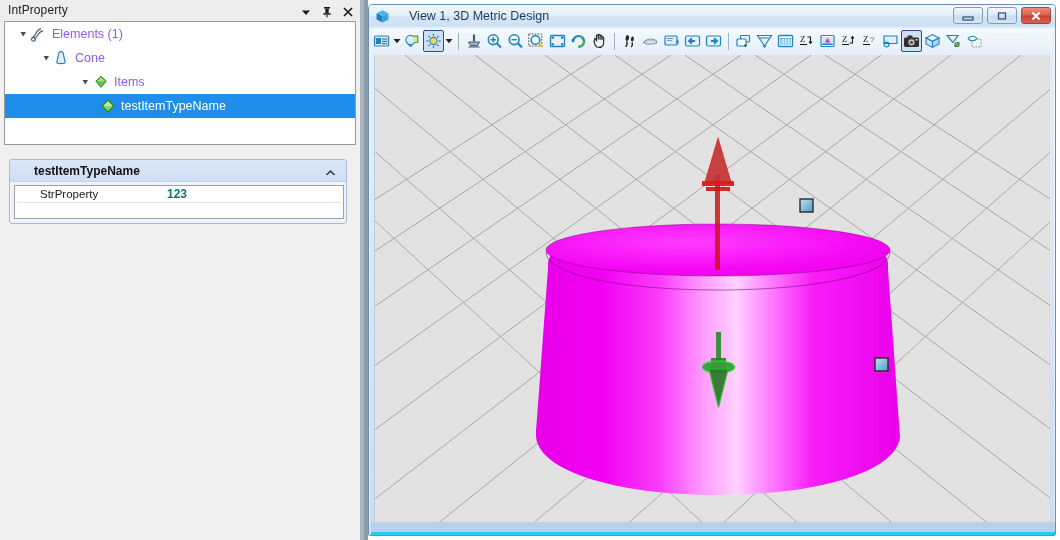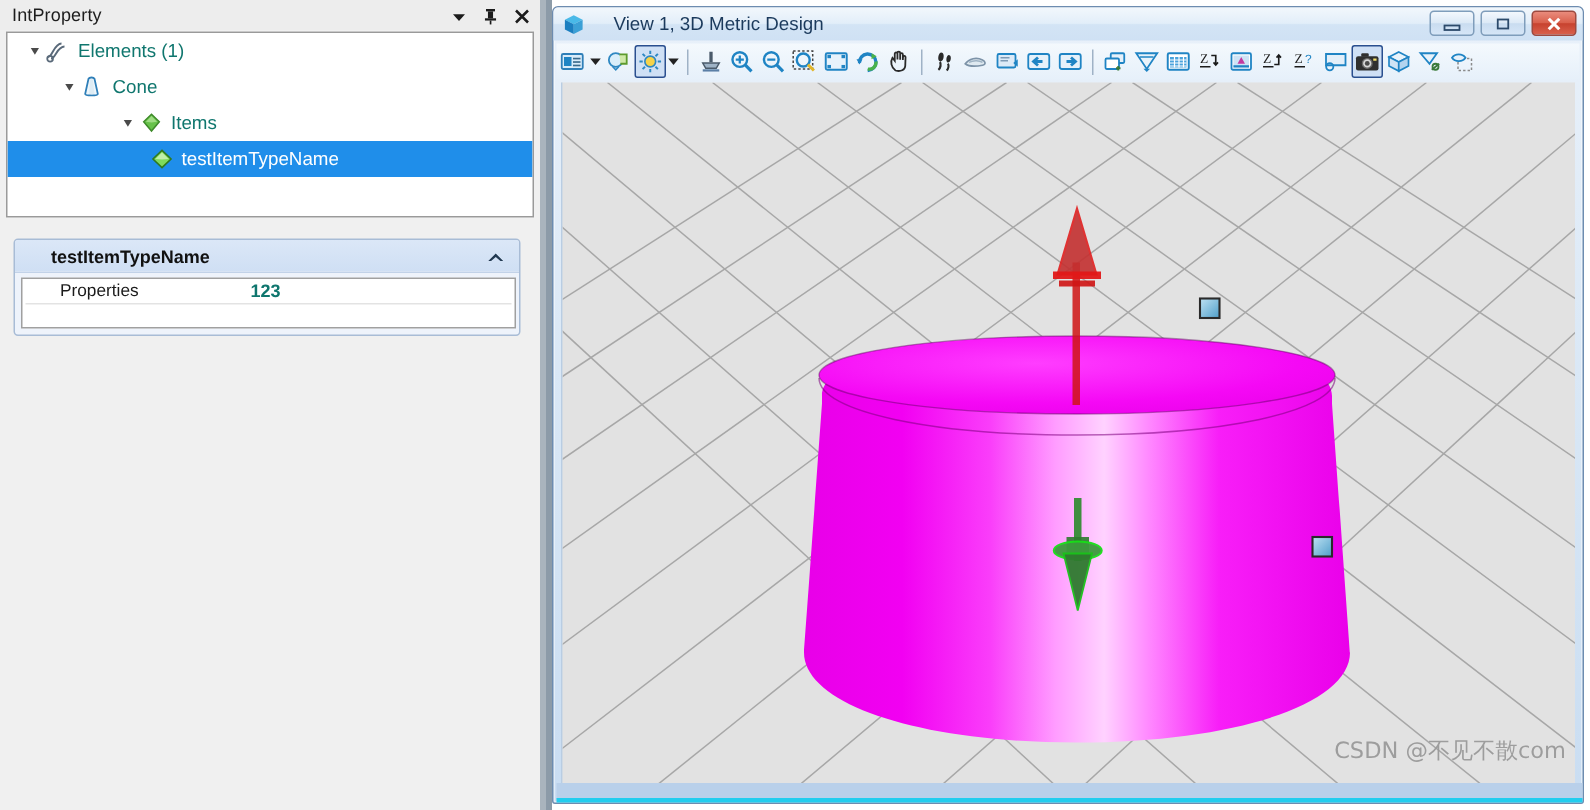--- a/index.html
+++ b/index.html
@@ -30,21 +30,21 @@
   .ti { width:12px; height:12px; display:block; cursor:pointer; }
 
   
   #tree-box {
     position:absolute; left:4px; top:21px; width:352px; height:124px;
     background:#ffffff; border:1px solid #9a9a9a;
     overflow:hidden;
   }
   .tree-row {
     position:relative; height:24px; display:flex; align-items:center;
-    font-size:12.5px; color:#0f766e; white-space:nowrap;
+    font-size:12.5px; color:#8b5cf6; white-space:nowrap;
   }
   .tw { display:inline-block; width:13px; height:13px; flex:0 0 13px; }
   .tw svg { display:block; }
   .tico { display:inline-block; width:18px; height:16px; flex:0 0 18px; margin-right:4px; }
   .tlabel { line-height:1; }
   #row-selected {
     background:#1f8eea; color:#ffffff;
   }
 
   
@@ -257,21 +257,21 @@
       <div id="prop-card-header">
         <span id="prop-card-title">testItemTypeName</span>
         <span id="prop-collapse">
           <svg width="13" height="12" viewBox="0 0 13 12">
               <path d="M1.5 8 L6.5 3 L11.5 8 L9.6 8 L6.5 5.3 L3.4 8 Z" fill="#233a52"></path>
             </svg>
         </span>
       </div>
       <div id="prop-grid">
         <div class="pg-row">
-          <span class="pg-name">Properties</span>
+          <span class="pg-name">StrProperty</span>
           <span class="pg-val">123</span>
         </div>
         <div class="pg-sep"></div>
       </div>
     </div>
   </div>
 
   <div id="splitter">
     <div id="splitter-inner"></div>
   </div>
@@ -617,19 +617,18 @@
           <rect x="708" y="0" width="0" height="0" fill="none"></rect>
           <rect x="341" y="277" width="5" height="42" fill="#2a8a2a" opacity="0.9"></rect>
           <rect x="336" y="303" width="15" height="12" fill="#2f7a2f" opacity="0.9"></rect>
           <ellipse cx="343.5" cy="312" rx="16" ry="6" fill="#3c9a3c" stroke="#17e017" stroke-width="1.3" opacity="0.95"></ellipse>
           <path d="M343.5 352 L353 314 L334 314 Z" fill="#2f7a2f" stroke="#19c219" stroke-width="1.2" opacity="0.95"></path>
         </g>
 
         <rect x="425" y="144" width="13" height="13" fill="url(#handleGrad)" stroke="#2a2a2a" stroke-width="1.4"></rect>
         <rect x="500" y="303" width="13" height="13" fill="url(#handleGrad)" stroke="#2a2a2a" stroke-width="1.4"></rect>
       </svg>
-      <div id="watermark">CSDN @不见不散com</div>
     </div>
 
     <div id="vp-bottom-band"></div>
     <div id="vp-cyan"></div>
   </div>
 </div>
 
 </body></html>

